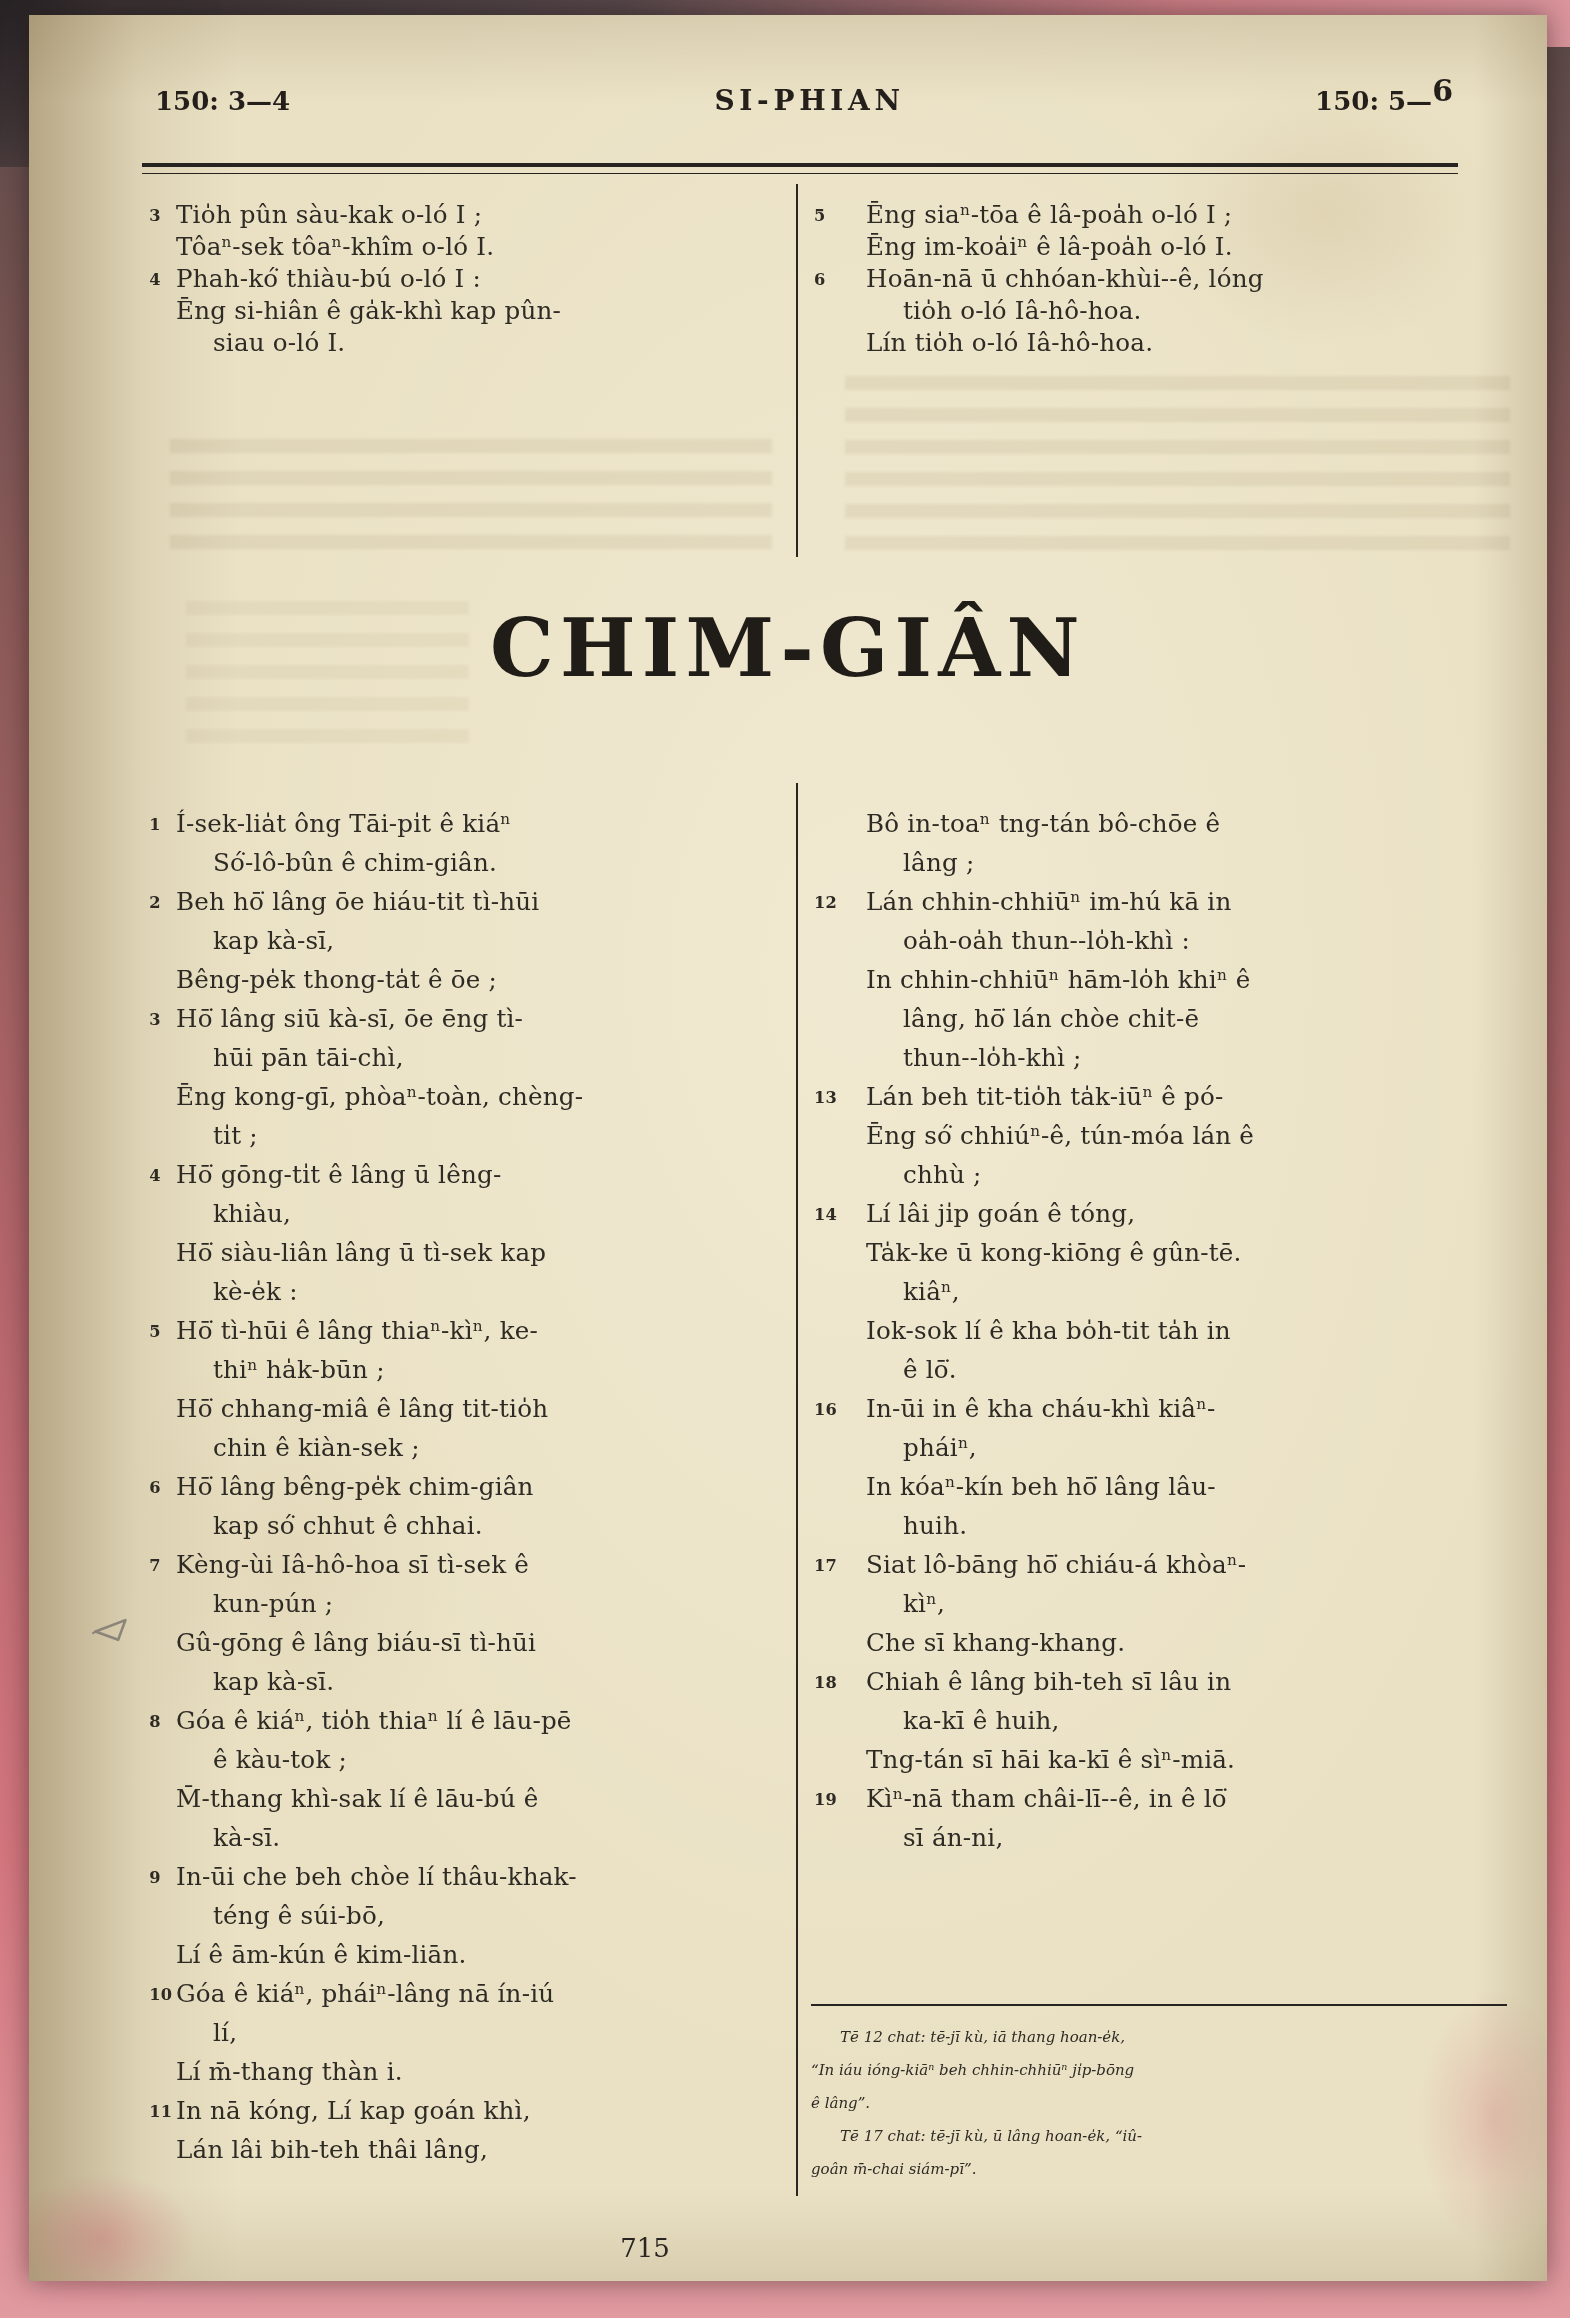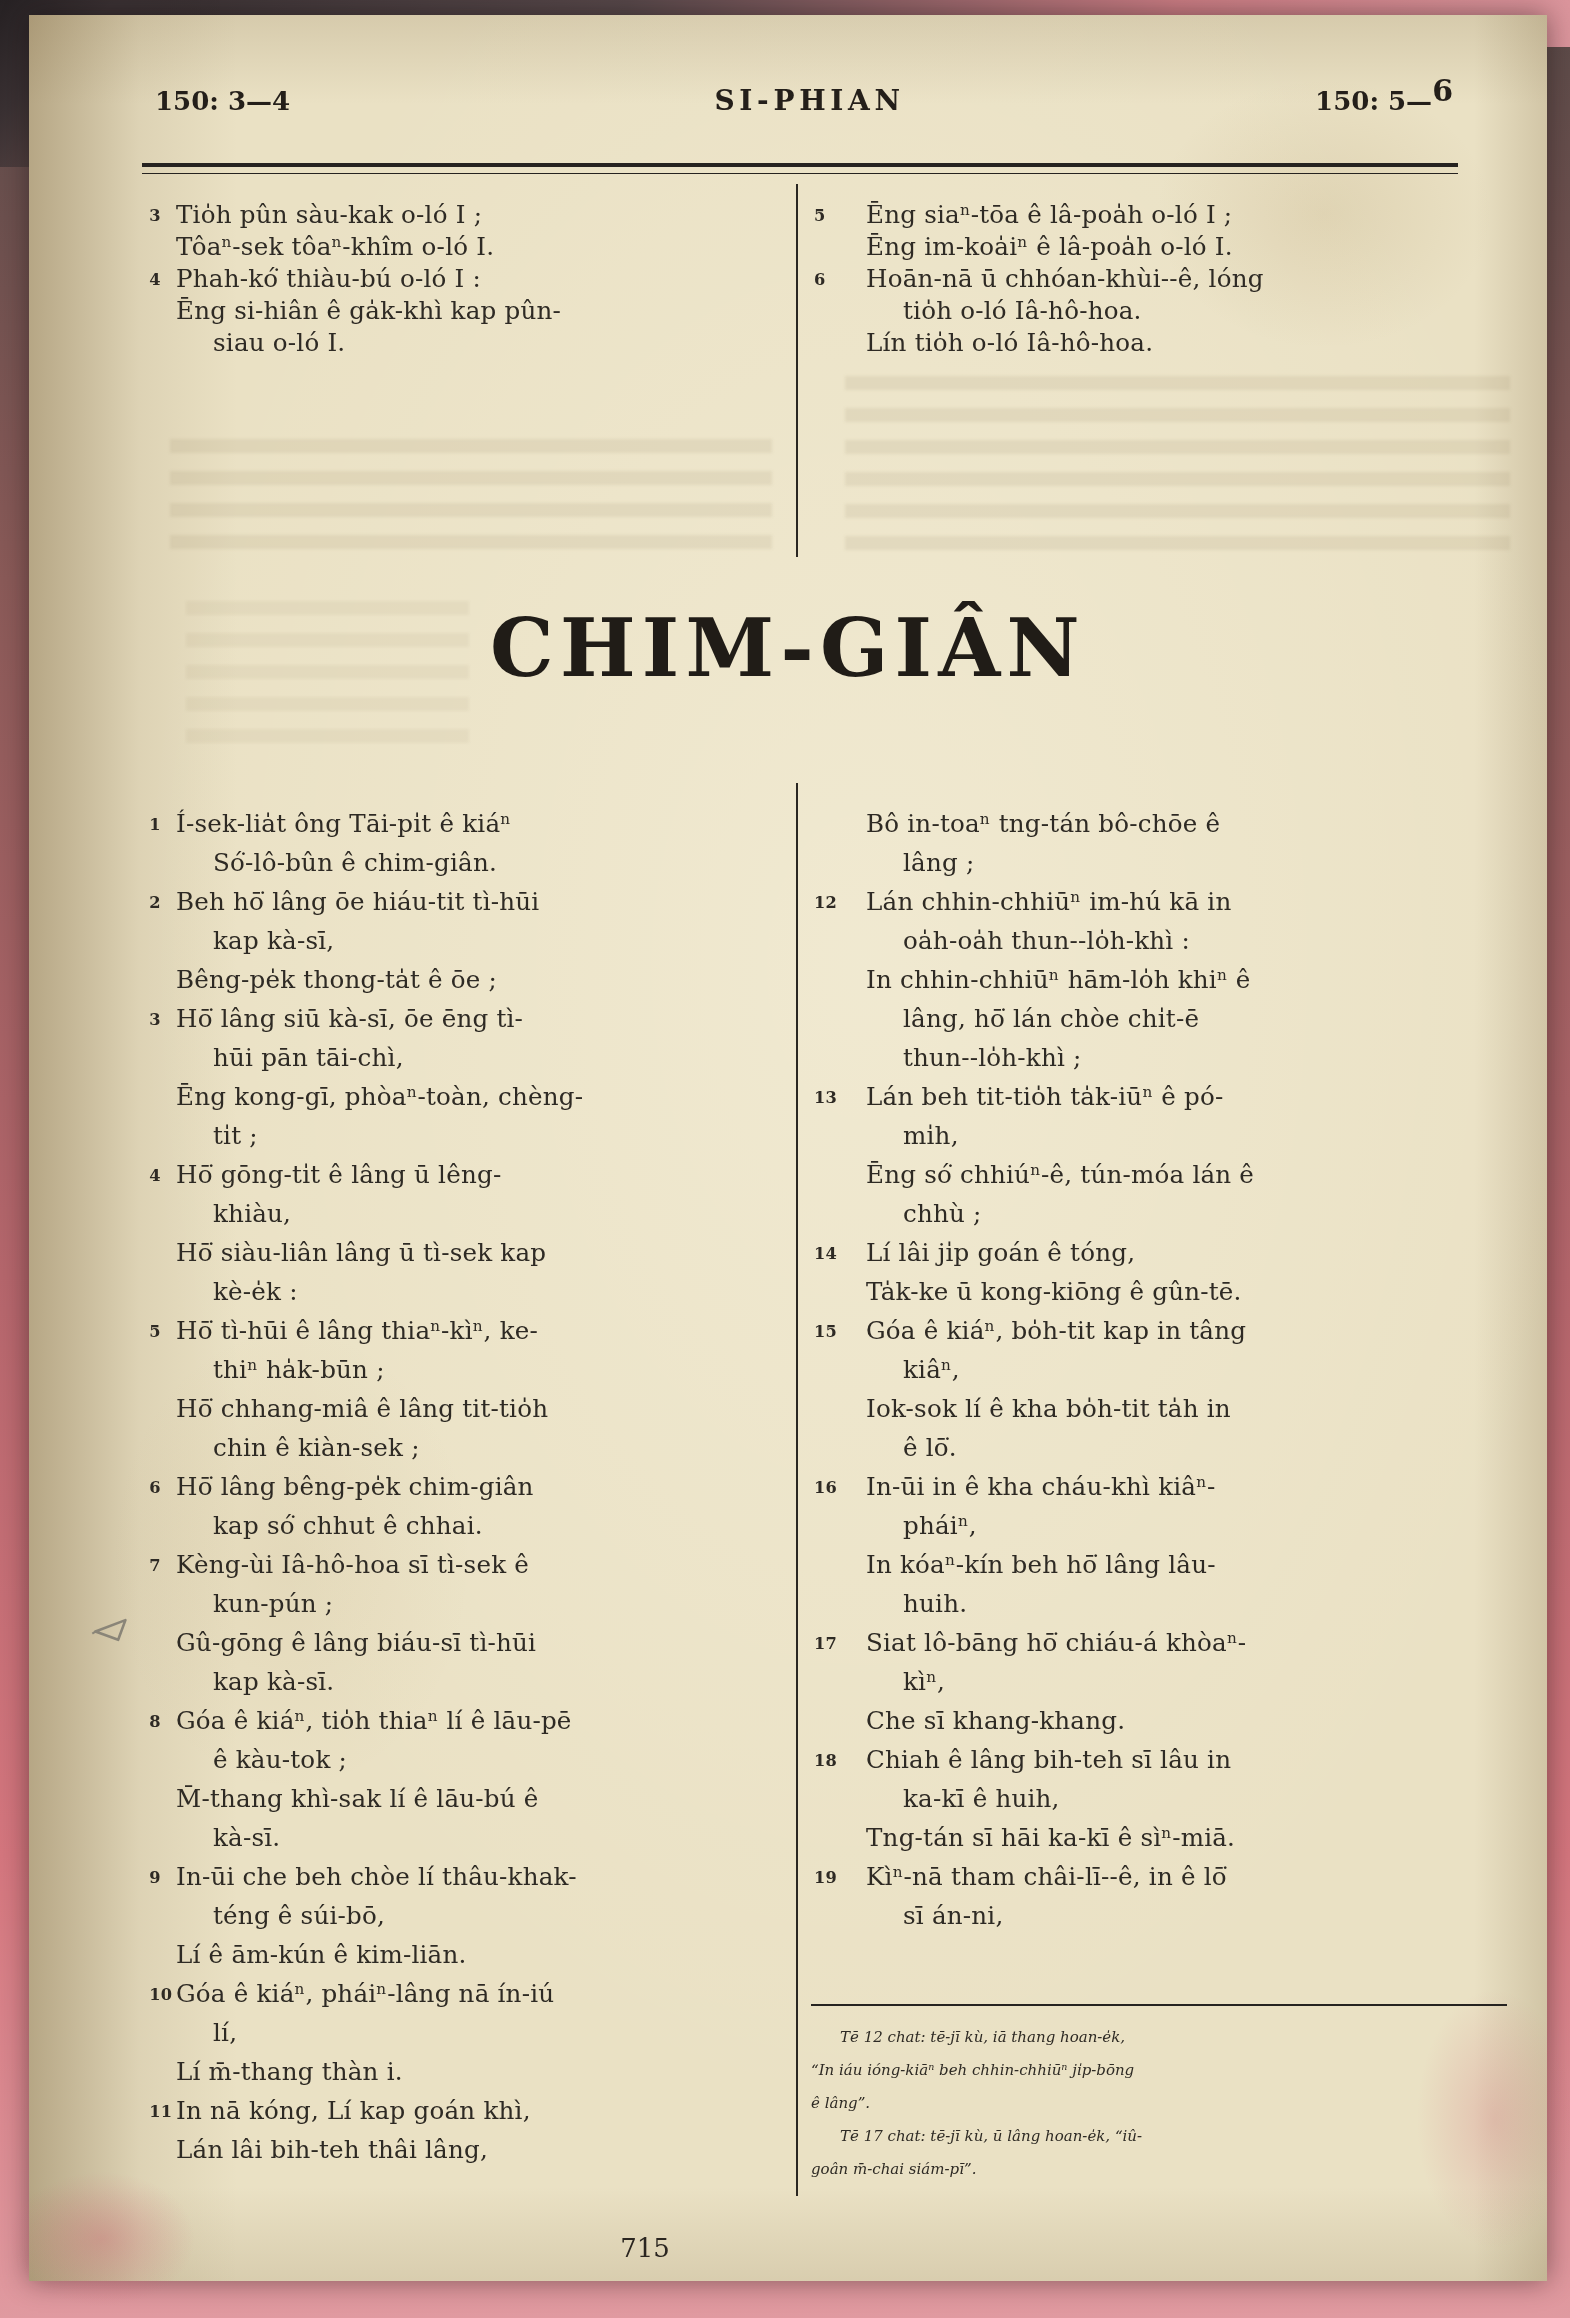--- a/index.html
+++ b/index.html
@@ -168,26 +168,24 @@
       </div>
     <div class="col col-r main-right">
         <div class="line"><span class="txt">Bô in-toaⁿ tng-tán bô-chōe ê</span></div>
         <div class="line ind"><span class="txt">lâng ;</span></div>
         <div class="line"><span class="vnum">12</span><span class="txt">Lán chhin-chhiūⁿ im-hú kā in</span></div>
         <div class="line ind"><span class="txt">oa̍h-oa̍h thun--lo̍h-khì :</span></div>
         <div class="line"><span class="txt">In chhin-chhiūⁿ hām-lo̍h khiⁿ ê</span></div>
         <div class="line ind"><span class="txt">lâng, hō͘ lán chòe chi̍t-ē</span></div>
         <div class="line ind"><span class="txt">thun--lo̍h-khì ;</span></div>
         <div class="line"><span class="vnum">13</span><span class="txt">Lán beh tit-tio̍h ta̍k-iūⁿ ê pó-</span></div>
-        <div class="line ind"><span class="txt">mi̍h,</span></div>
         <div class="line"><span class="txt">Ēng só͘ chhiúⁿ-ê, tún-móa lán ê</span></div>
         <div class="line ind"><span class="txt">chhù ;</span></div>
         <div class="line"><span class="vnum">14</span><span class="txt">Lí lâi ji̍p goán ê tóng,</span></div>
         <div class="line"><span class="txt">Ta̍k-ke ū kong-kiōng ê gûn-tē.</span></div>
-        <div class="line"><span class="vnum">15</span><span class="txt">Góa ê kiáⁿ, bo̍h-tit kap in tâng</span></div>
         <div class="line ind"><span class="txt">kiâⁿ,</span></div>
         <div class="line"><span class="txt">Iok-sok lí ê kha bo̍h-tit ta̍h in</span></div>
         <div class="line ind"><span class="txt">ê lō͘.</span></div>
         <div class="line"><span class="vnum">16</span><span class="txt">In-ūi in ê kha cháu-khì kiâⁿ-</span></div>
         <div class="line ind"><span class="txt">pháiⁿ,</span></div>
         <div class="line"><span class="txt">In kóaⁿ-kín beh hō͘ lâng lâu-</span></div>
         <div class="line ind"><span class="txt">huih.</span></div>
         <div class="line"><span class="vnum">17</span><span class="txt">Siat lô-bāng hō͘ chiáu-á khòaⁿ-</span></div>
         <div class="line ind"><span class="txt">kìⁿ,</span></div>
         <div class="line"><span class="txt">Che sī khang-khang.</span></div>

